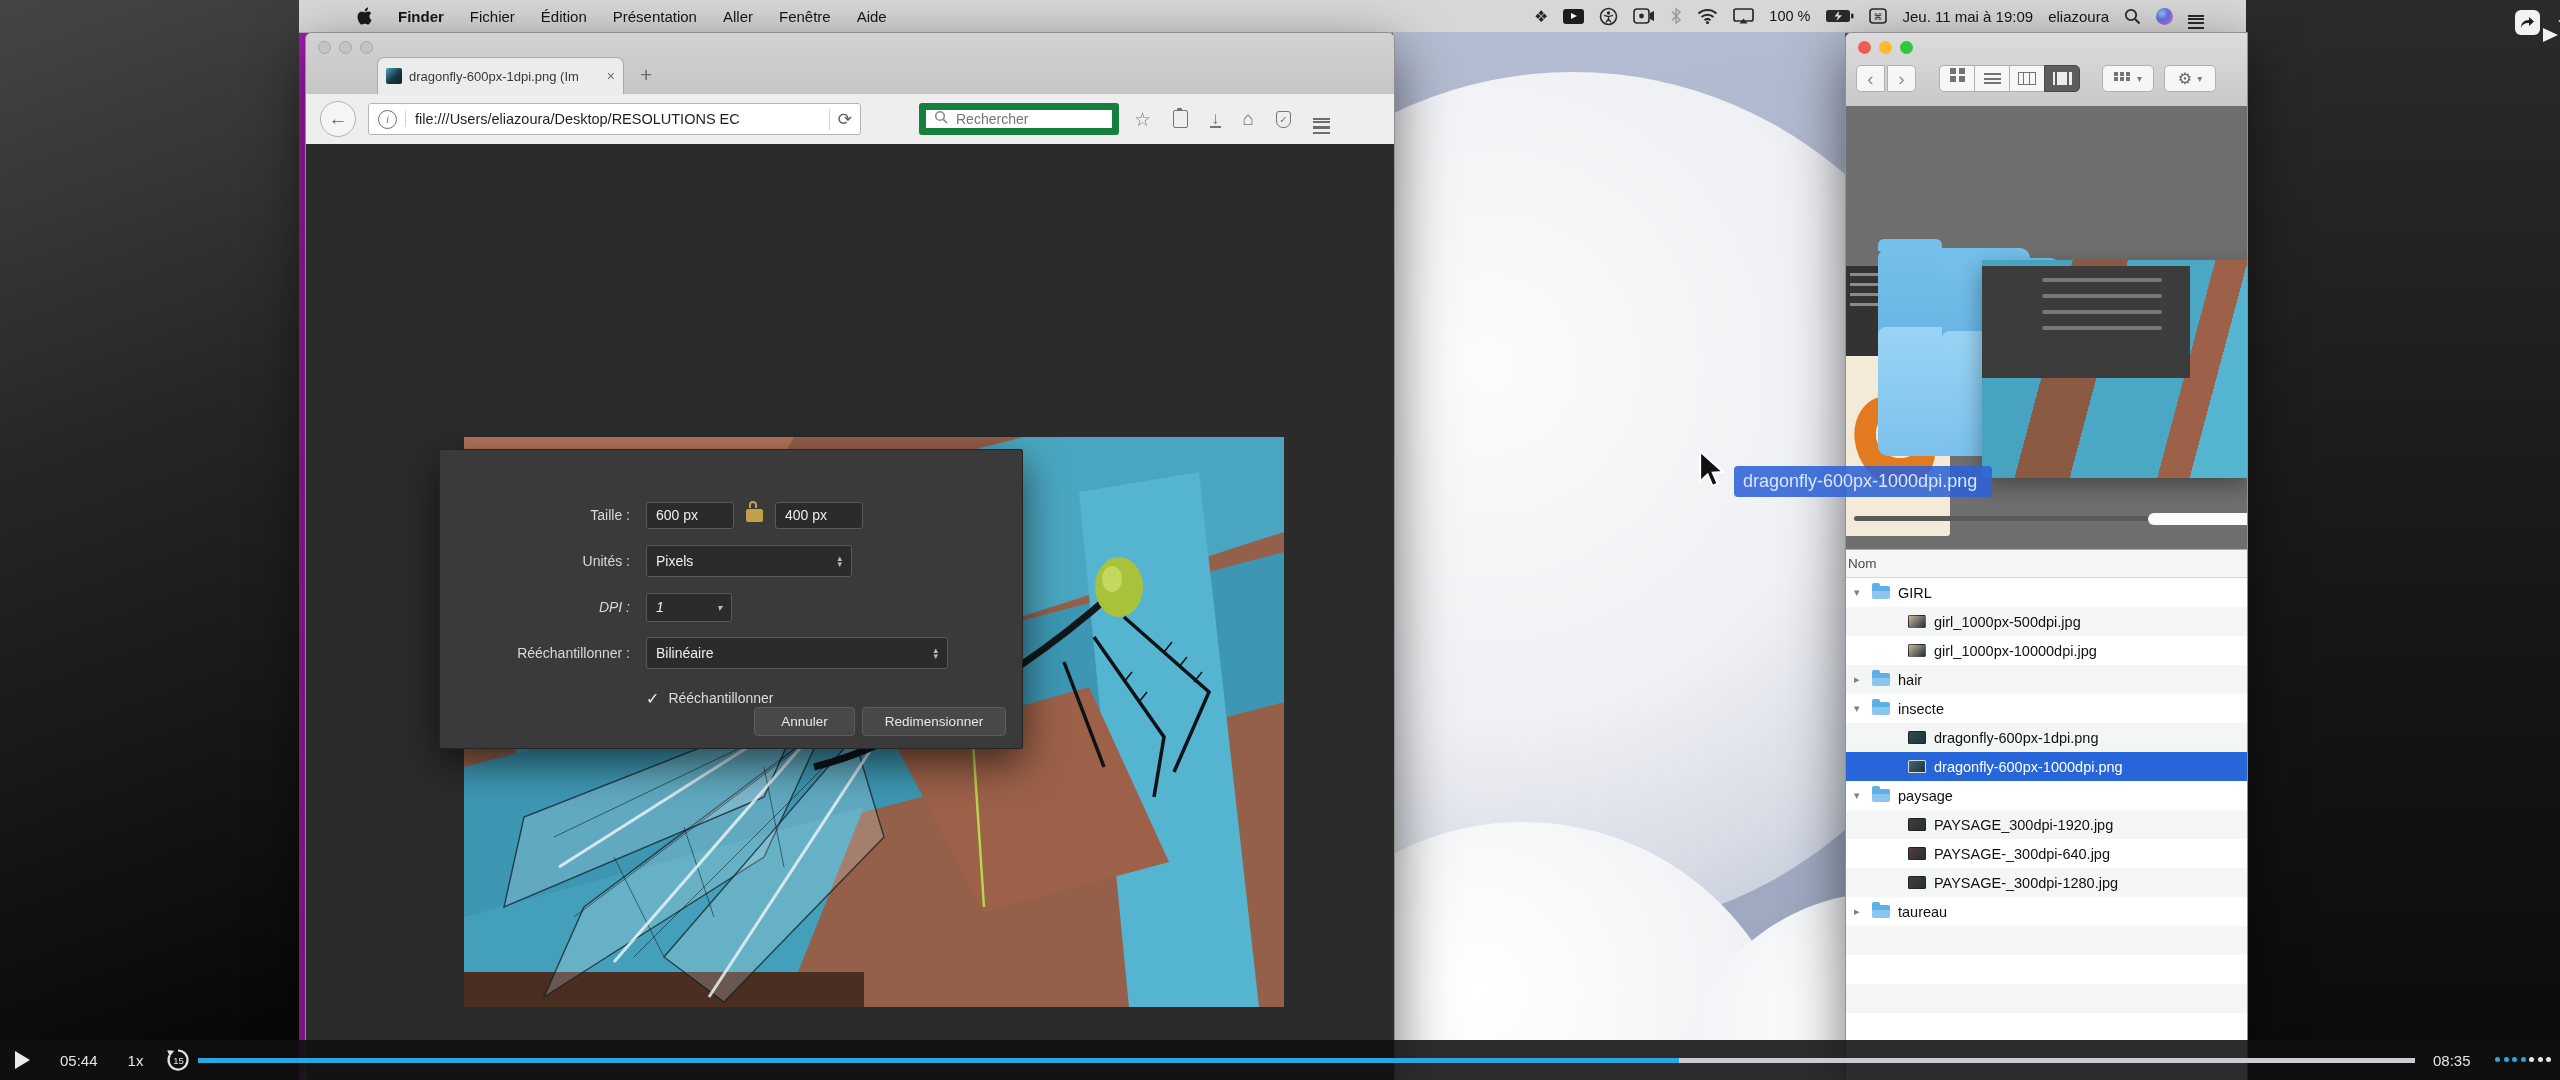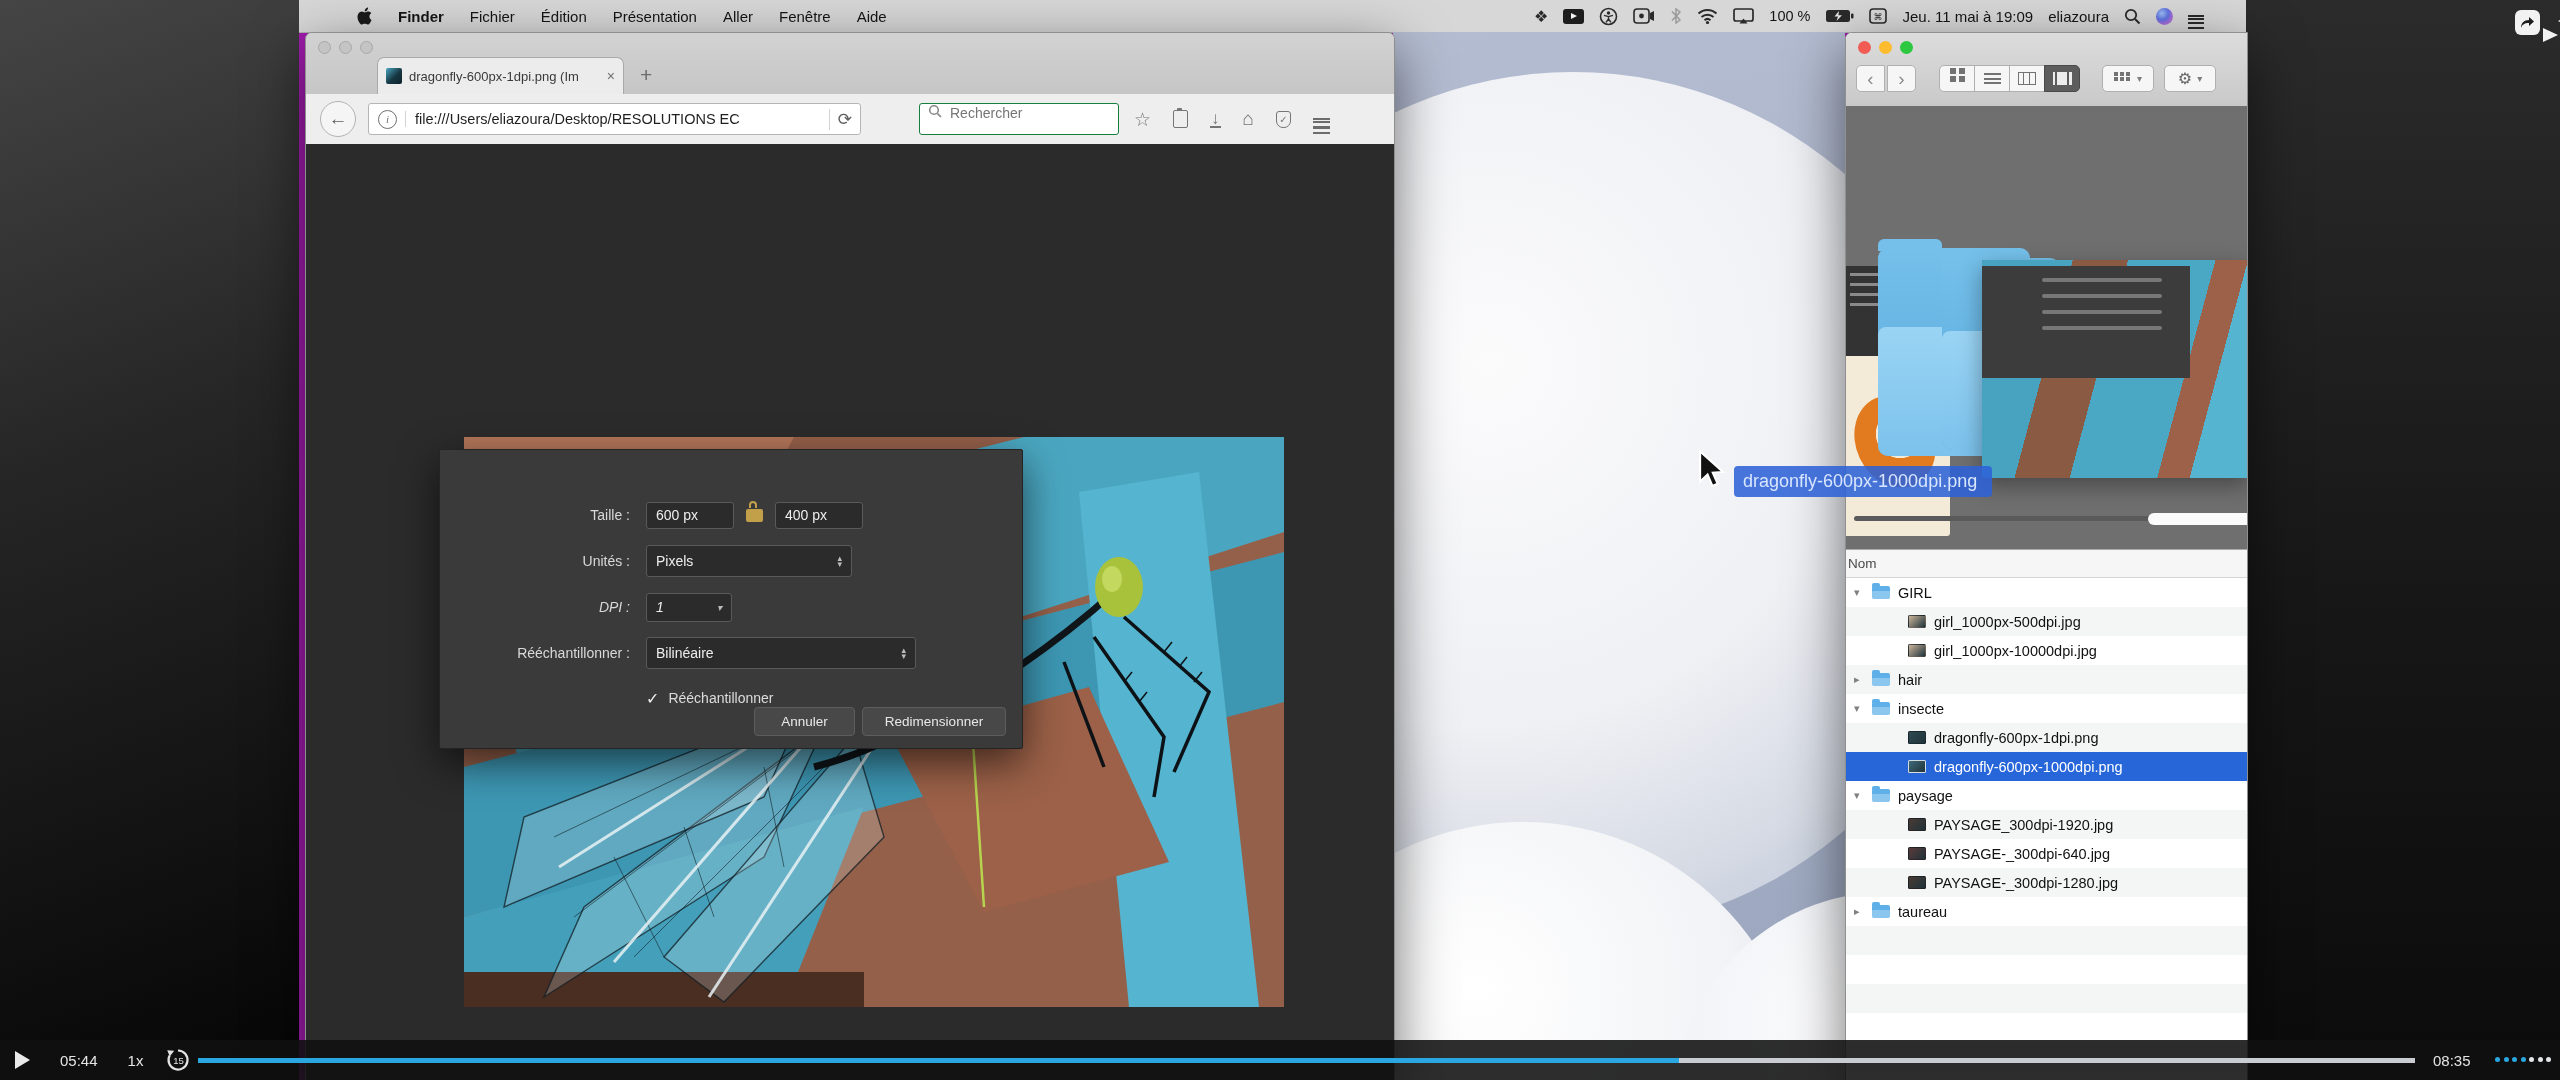--- a/index.html
+++ b/index.html
@@ -43,22 +43,22 @@
   .newtab{position:absolute;left:334px;top:30px;font-size:21px;color:#6c6c6c;}
   .ff-nav{position:absolute;left:0;top:61px;right:0;height:50px;background:#eeeeee;border-bottom:1px solid #b9b9b9;display:flex;align-items:center;}
   .backbtn{position:absolute;left:14px;top:7px;width:36px;height:36px;border-radius:50%;background:#f5f5f5;border:1px solid #b2b2b2;
            display:flex;align-items:center;justify-content:center;font-size:19px;color:#5c5c5c;box-sizing:border-box;}
   .urlfield{position:absolute;left:62px;top:9px;width:493px;height:32px;background:#fff;border:1px solid #b5b5b5;border-radius:3px;
             display:flex;align-items:center;box-sizing:border-box;font-size:14.5px;color:#1f1f1f;}
   .info-ic{width:17px;height:17px;border:1.5px solid #6f6f6f;border-radius:50%;font-size:11px;color:#6f6f6f;display:flex;align-items:center;justify-content:center;
            margin:0 8px 0 9px;flex:none;font-style:italic;font-family:"Liberation Serif",serif;}
   .url-text{flex:1;white-space:nowrap;overflow:hidden;border-left:1px solid #d2d2d2;padding-left:9px;}
   .reload{color:#5d5d5d;font-size:17px;padding:0 8px;border-left:1px solid #d2d2d2;}
-  .searchfield{position:absolute;left:613px;top:9px;width:200px;height:32px;background:#fff;border:1px solid #15803d;border-radius:3px;
-               display:flex;align-items:flex-start;box-sizing:border-box;}
+  .searchfield{position:absolute;left:613px;top:9px;width:200px;height:32px;background:#fff;border:7px solid #15803d;border-radius:3px;
+               display:flex;align-items:center;box-sizing:border-box;}
   .searchfield input{border:none;outline:none;font-size:14px;color:#333;width:140px;font-family:"Liberation Sans",sans-serif;background:transparent;}
   .nav-icons{position:absolute;left:828px;top:0;height:50px;display:flex;align-items:center;gap:22px;color:#757575;}
   .nico{font-size:19px;display:inline-flex;align-items:center;justify-content:center;}
   .clip-ic{width:13px;height:16px;border:1.5px solid #757575;border-radius:2px;position:relative;}
   .clip-ic::before{content:"";position:absolute;left:3px;top:-3px;width:5px;height:3px;background:#757575;border-radius:1px;}
   .dl-ic{position:relative;font-size:17px;border-bottom:2px solid #757575;line-height:15px;padding:0 1px;}
   .shield-ic{width:15px;height:17px;border:1.5px solid #757575;border-radius:3px 3px 7px 7px;font-size:10px;display:flex;align-items:center;justify-content:center;color:#757575;box-sizing:border-box;}
   .burger span{display:block;width:17px;height:2.4px;background:#6c6c6c;margin:3px 0;}
   .ff-content{position:absolute;left:0;top:111px;right:0;bottom:0;background:#2b2b2b;}
   .photo{position:absolute;left:158px;top:293px;width:820px;height:570px;}
@@ -377,21 +377,21 @@
         </div>
         <div class="drow" style="top:140px;font-style:italic;">
           <span class="dlabel">DPI :</span>
           <span class="dselect" style="width:86px;height:29px;">
             <span>1</span>
             <span style="font-size:10px;color:#bdbdbd;">▾</span>
           </span>
         </div>
         <div class="drow" style="top:186px;">
           <span class="dlabel">Rééchantillonner :</span>
-          <span class="dselect" style="width:270px;">
+          <span class="dselect" style="width:302px;">
             <span>Bilinéaire</span>
             <span class="stepper">
                 <span>▴</span>
                 <span>▾</span>
               </span>
           </span>
         </div>
         <div class="drow" style="top:231px;">
           <span class="dlabel"></span>
           <span class="dcheck">✓</span>

